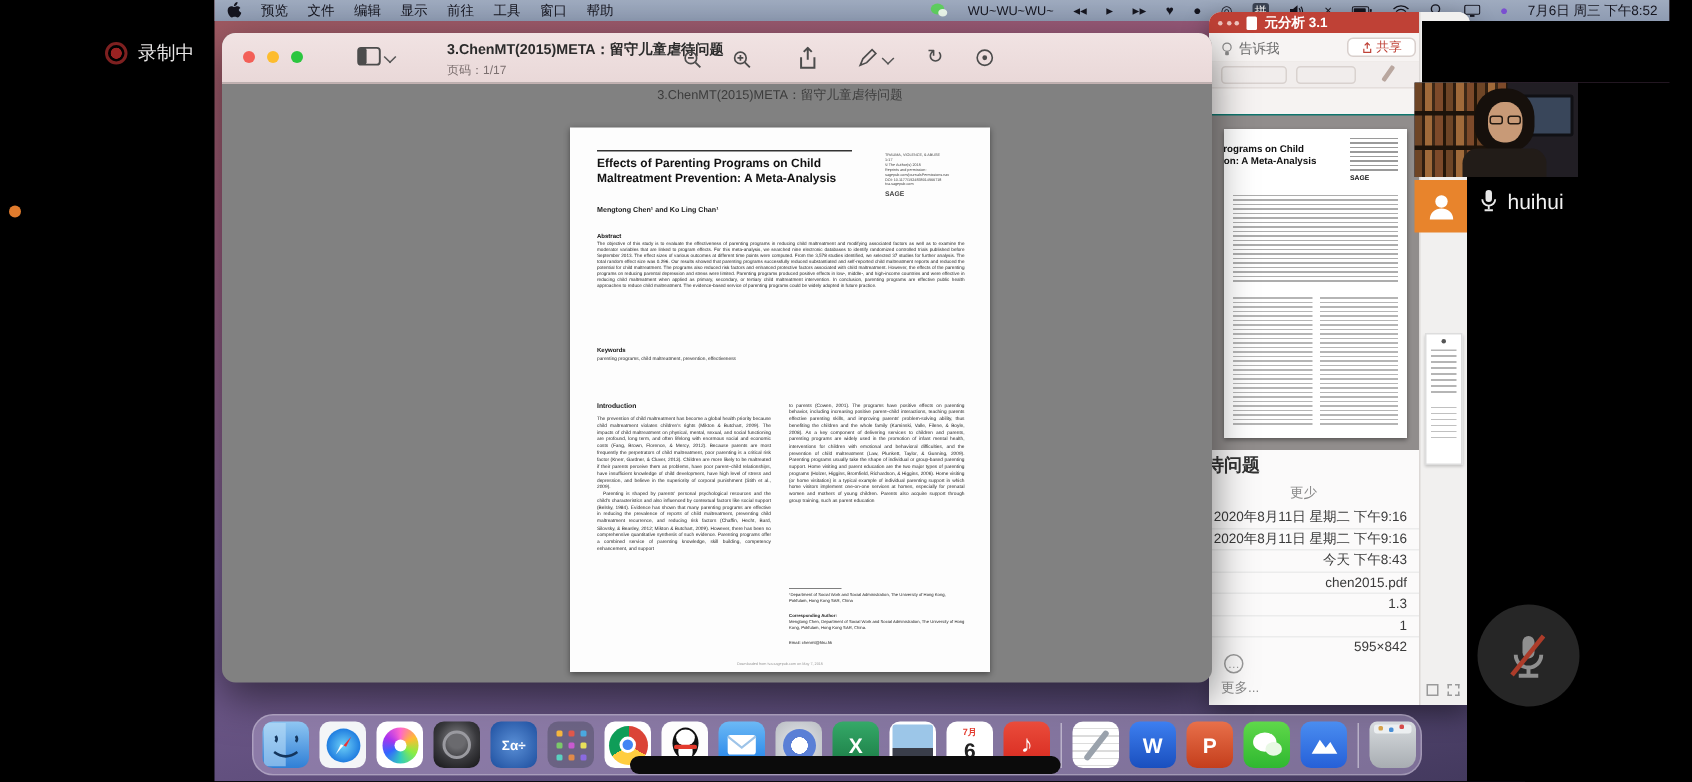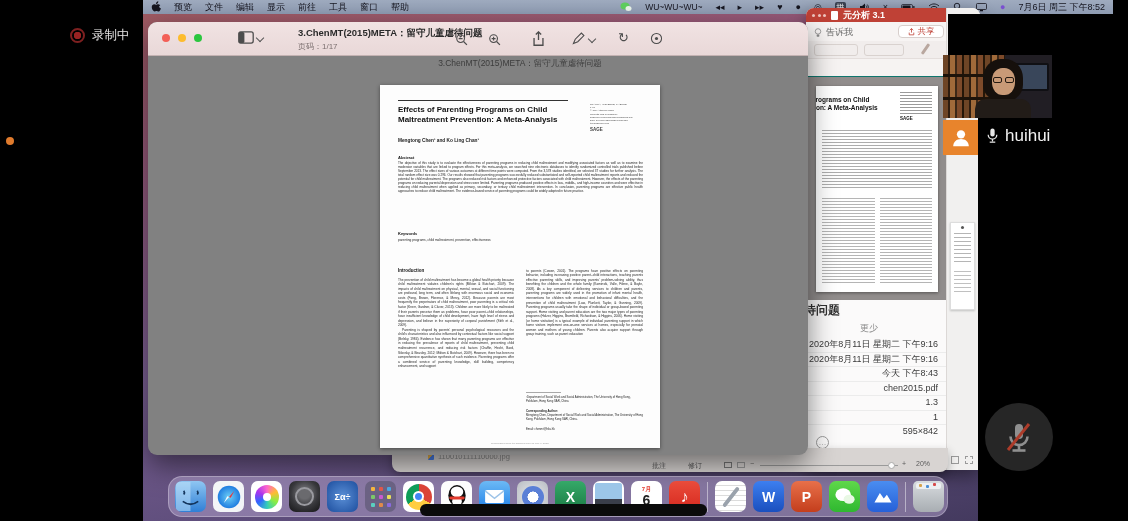--- a/index.html
+++ b/index.html
@@ -58,21 +58,21 @@
   
   #bstrip{left:392px;top:448px;width:556px;height:24px;background:#d8d4d2;
     border-radius:0 0 8px 8px;box-shadow:0 4px 10px rgba(0,0,0,.3);}
   .stxt{font-size:7px;color:#5a5a5a;white-space:nowrap;}
   
   .blackpane{background:#000;}
   #webcam{left:943px;top:55px;width:109px;height:63px;background:#17151a;overflow:hidden;}
   #avatarsq{left:943px;top:120px;width:35px;height:35px;background:#e8842c;
     display:flex;align-items:center;justify-content:center;}
   #partname{left:986px;top:126px;display:flex;align-items:center;gap:6px;color:#f2f2f2;
-    font-size:17px;}
+    font-size:14px;}
   #micmute{left:985px;top:403px;width:68px;height:68px;border-radius:50%;background:#262626;
     display:flex;align-items:center;justify-content:center;}
   
   #recbadge{left:70px;top:27px;display:flex;align-items:center;gap:7px;justify-content:flex-end;}
   #recdot{width:15px;height:15px;border-radius:50%;border:2.5px solid #7e2020;
     background:radial-gradient(circle,#922 0 45%,transparent 50%);box-sizing:border-box;}
   #reclabel{color:#e8e6e6;font-size:12.5px;}
   #orangedot{left:6px;top:137px;width:8px;height:8px;border-radius:50%;background:#e07b2d;}
   
   #dock{left:168px;top:476px;width:780px;height:41px;border-radius:14px;
@@ -228,35 +228,20 @@
       <div class="abs" style="left:3px;top:214px;width:23px;height:86px;background:#fff;border:1px solid #ddd;box-shadow:0 1px 2px rgba(0,0,0,.2)">
         <i class="abs" style="left:10px;top:3px;width:3px;height:3px;border-radius:50%;background:#555"></i>
         <i class="abs" style="left:3px;top:10px;right:3px;height:30px;background:repeating-linear-gradient(180deg,#b5b5b5 0 1px,transparent 1px 4px)"></i>
         <i class="abs" style="left:3px;top:48px;right:3px;height:24px;background:repeating-linear-gradient(180deg,#c0c0c0 0 1px,transparent 1px 4px)"></i>
       </div>
       <span class="abs" style="left:4px;top:448px;width:8px;height:8px;border:1px solid #9a9a9a;box-sizing:border-box"></span>
       <span class="abs" style="left:18px;top:448px;width:8px;height:8px;border:1px dashed #9a9a9a;box-sizing:border-box"></span>
     </div>
   </div>
 
-  <div class="abs" id="bstrip">
-    <span class="abs" style="left:36px;top:4px;display:flex;align-items:center;gap:4px">
-      <i style="width:6px;height:6px;border-radius:1px;background:linear-gradient(135deg,#e8b24a 50%,#4a7fe8 50%)"></i>
-      <span class="stxt" style="color:#8a8a8a;font-size:7.5px">110010111110000.jpg</span>
-    </span>
-    <span class="abs stxt" style="left:260px;top:13px">批注</span>
-    <span class="abs stxt" style="left:296px;top:13px">修订</span>
-    <span class="abs" style="left:332px;top:14px;width:8px;height:6px;border:1px solid #777;box-sizing:border-box"></span>
-    <span class="abs" style="left:345px;top:14px;width:8px;height:6px;border:1px solid #999;box-sizing:border-box"></span>
-    <span class="abs stxt" style="left:358px;top:12px">−</span>
-    <span class="abs" style="left:368px;top:17px;width:138px;height:1px;background:#9a9a9a"></span>
-    <span class="abs" style="left:496px;top:14px;width:7px;height:7px;border-radius:50%;background:#fdfdfd;border:1px solid #aaa;box-sizing:border-box"></span>
-    <span class="abs stxt" style="left:510px;top:12px">+</span>
-    <span class="abs stxt" style="left:524px;top:12px">20%</span>
-  </div>
 
   <div class="abs" id="pvwin">
     <div class="abs" id="pvtoolbar">
       <span class="abs tl" style="left:14px;background:#f35f57"></span>
       <span class="abs tl" style="left:30px;background:#fdbc2e"></span>
       <span class="abs tl" style="left:46px;background:#2bc63f"></span>
       <span class="abs tbico" style="left:90px;top:9px;gap:3px">
         <svg width="16" height="13" viewBox="0 0 20 16">
             <rect x="1" y="1" width="18" height="14" rx="2.5" fill="none" stroke="#4c4c4c" stroke-width="1.6"></rect>
             <rect x="1" y="1" width="7" height="14" rx="2" fill="#4c4c4c"></rect>

